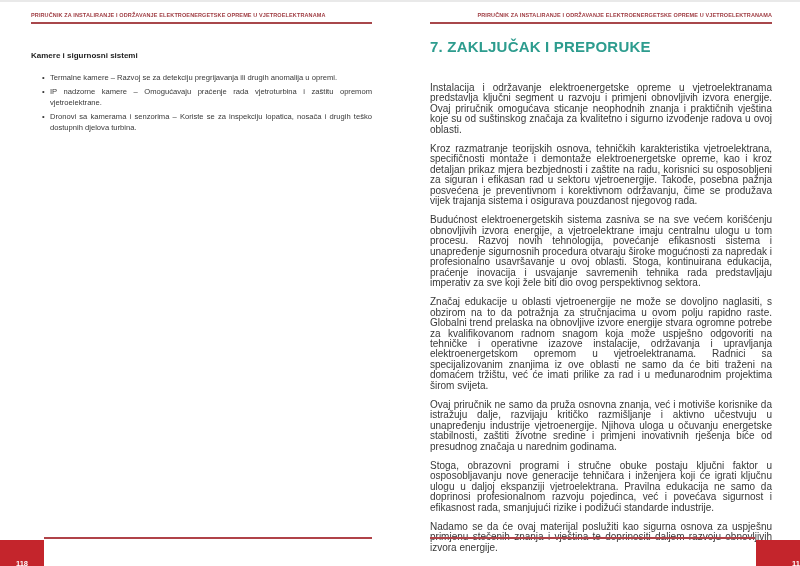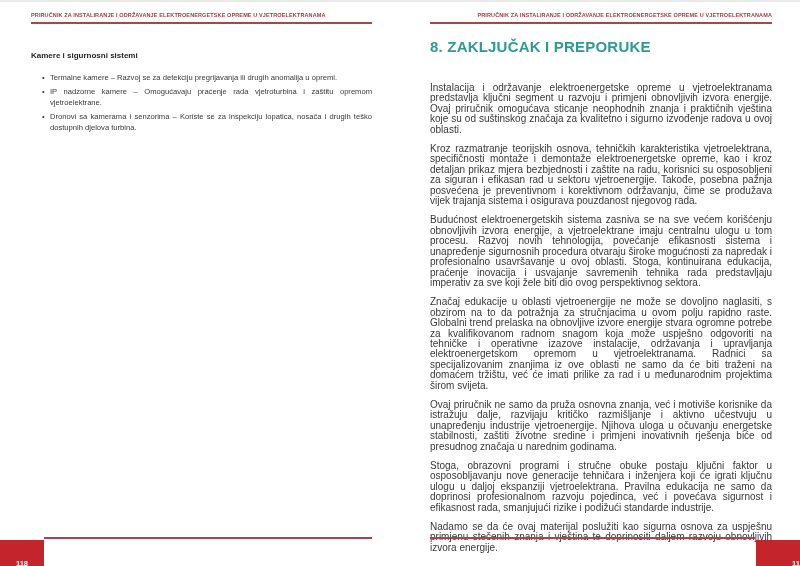--- a/index.html
+++ b/index.html
@@ -128,21 +128,21 @@
 
   <div class="footer-rule left-rule"></div>
   <div class="page-number-box left-box">
     <span>118</span>
   </div>
 
   <header class="running-head right-head">
     <span>PRIRUČNIK ZA INSTALIRANJE I ODRŽAVANJE ELEKTROENERGETSKE OPREME U VJETROELEKTRANAMA</span>
   </header>
 
-  <h1 class="chapter-title">8. ZAKLJUČAK I PREPORUKE</h1>
+  <h1 class="chapter-title">7. ZAKLJUČAK I PREPORUKE</h1>
 
   <div class="body-copy">
     <p>Instalacija i održavanje elektroenergetske opreme u vjetroelektranama predstavlja ključni segment u razvoju i primjeni obnovljivih izvora energije. Ovaj priručnik omogućava sticanje neophodnih znanja i praktičnih vještina koje su od suštinskog značaja za kvalitetno i sigurno izvođenje radova u ovoj oblasti.</p>
     <p>Kroz razmatranje teorijskih osnova, tehničkih karakteristika vjetroelektrana, specifičnosti montaže i demontaže elektroenergetske opreme, kao i kroz detaljan prikaz mjera bezbjednosti i zaštite na radu, korisnici su osposobljeni za siguran i efikasan rad u sektoru vjetroenergije. Takođe, posebna pažnja posvećena je preventivnom i korektivnom održavanju, čime se produžava vijek trajanja sistema i osigurava pouzdanost njegovog rada.</p>
     <p>Budućnost elektroenergetskih sistema zasniva se na sve većem korišćenju obnovljivih izvora energije, a vjetroelektrane imaju centralnu ulogu u tom procesu. Razvoj novih tehnologija, povećanje efikasnosti sistema i unapređenje sigurnosnih procedura otvaraju široke mogućnosti za napredak i profesionalno usavršavanje u ovoj oblasti. Stoga, kontinuirana edukacija, praćenje inovacija i usvajanje savremenih tehnika rada predstavljaju imperativ za sve koji žele biti dio ovog perspektivnog sektora.</p>
     <p>Značaj edukacije u oblasti vjetroenergije ne može se dovoljno naglasiti, s obzirom na to da potražnja za stručnjacima u ovom polju rapidno raste. Globalni trend prelaska na obnovljive izvore energije stvara ogromne potrebe za kvalifikovanom radnom snagom koja može uspješno odgovoriti na tehničke i operativne izazove instalacije, održavanja i upravljanja elektroenergetskom opremom u vjetroelektranama. Radnici sa specijalizovanim znanjima iz ove oblasti ne samo da će biti traženi na domaćem tržištu, već će imati prilike za rad i u međunarodnim projektima širom svijeta.</p>
     <p>Ovaj priručnik ne samo da pruža osnovna znanja, već i motiviše korisnike da istražuju dalje, razvijaju kritičko razmišljanje i aktivno učestvuju u unapređenju industrije vjetroenergije. Njihova uloga u očuvanju energetske stabilnosti, zaštiti životne sredine i primjeni inovativnih rješenja biće od presudnog značaja u narednim godinama.</p>
     <p>Stoga, obrazovni programi i stručne obuke postaju ključni faktor u osposobljavanju nove generacije tehničara i inženjera koji će igrati ključnu ulogu u daljoj ekspanziji vjetroelektrana. Pravilna edukacija ne samo da doprinosi profesionalnom razvoju pojedinca, već i povećava sigurnost i efikasnost rada, smanjujući rizike i podižući standarde industrije.</p>
     <p>Nadamo se da će ovaj materijal poslužiti kao sigurna osnova za uspješnu primjenu stečenih znanja i vještina te doprinositi daljem razvoju obnovljivih izvora energije.</p>
   </div>

